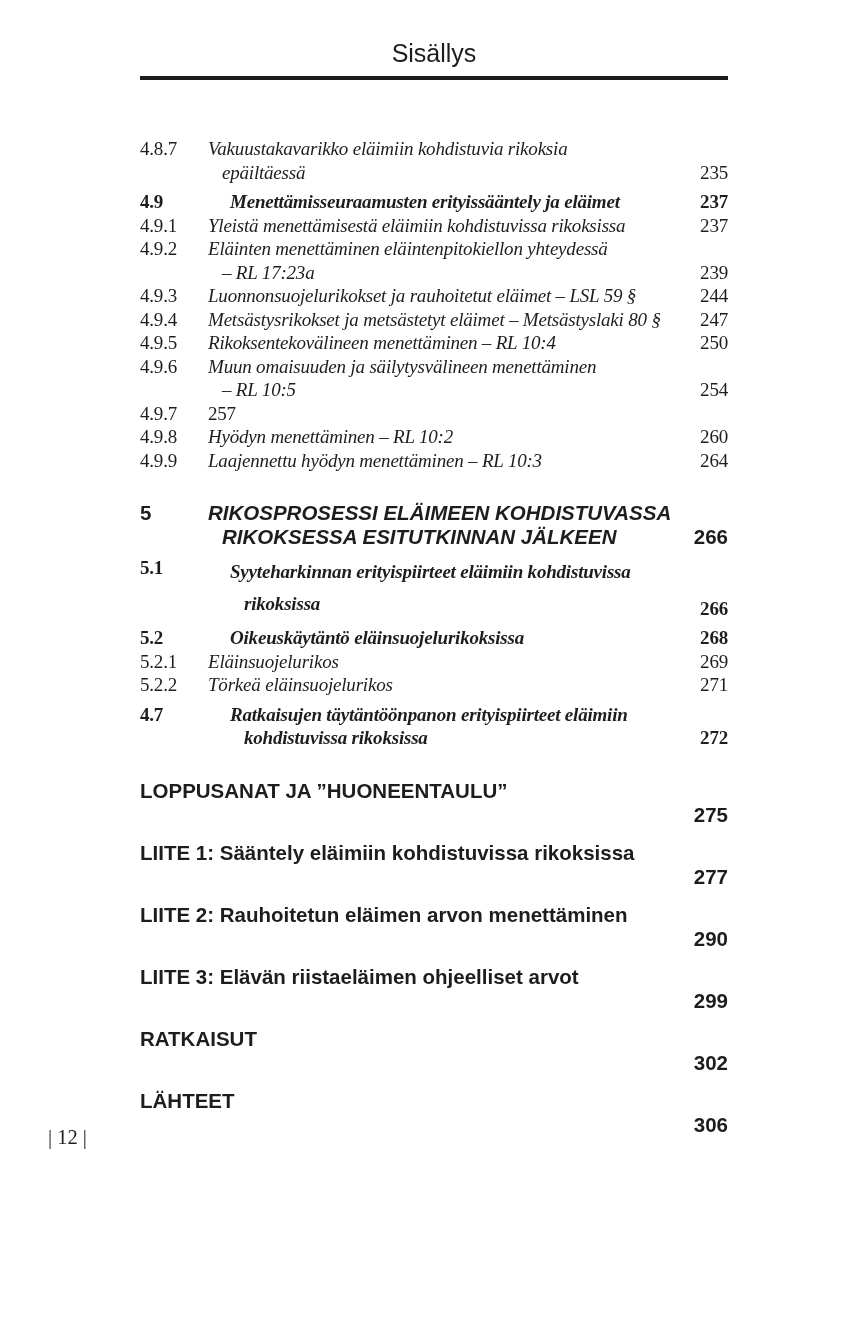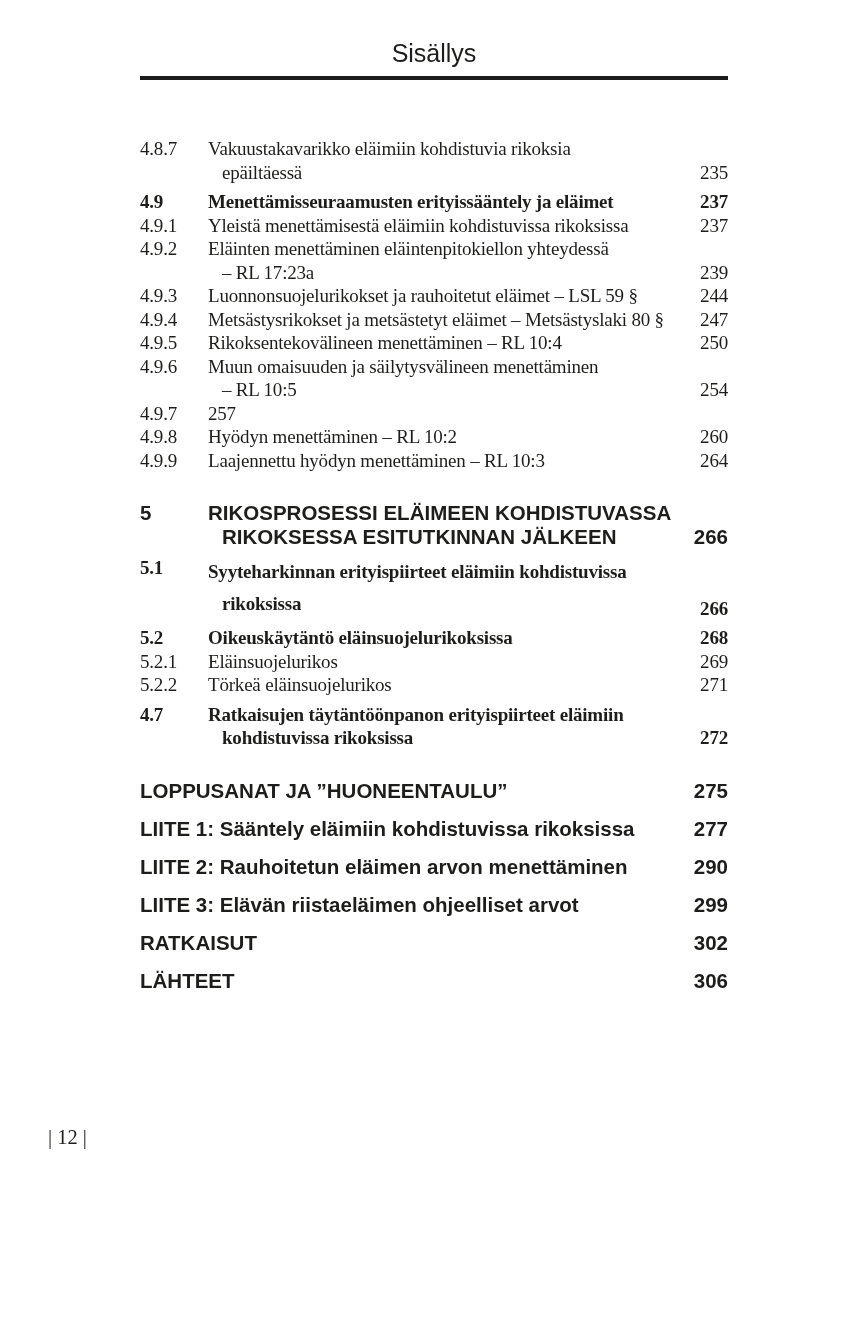--- a/index.html
+++ b/index.html
@@ -47,48 +47,50 @@
   }
 
   .row .num { width: 68px; flex: none; }
 
   .row .title {
     flex: 1 1 auto;
     white-space: pre-line;
     padding-left: 14px;
     text-indent: -14px;
     padding-right: 4px;
+    font-style: italic;
   }
 
   .row .page { flex: none; align-self: flex-end; white-space: nowrap; }
 
-  .row.bold { font-weight: 700; margin-top: 6px; }
+  .row.bold { font-weight: 700; margin-top: 6px; gap: 22px; }
 
   .row.loose-wrap .title { line-height: 32px; }
 
   .row.chapter {
     font-family: "Liberation Sans", sans-serif;
     font-weight: 700;
     font-size: 20.5px;
     line-height: 24px;
     letter-spacing: 0;
     margin-top: 29px;
     margin-bottom: 7px;
   }
 
   .backmatter { margin-top: 29px; }
 
   .back-row {
     display: flex;
-    align-items: center;
+    align-items: flex-start;
     font-family: "Liberation Sans", sans-serif;
     font-weight: 700;
     font-size: 20.5px;
     line-height: 24px;
     margin-top: 14px;
+    flex-direction: column;
   }
   .back-row:first-child { margin-top: 0; }
   .back-row .title { flex: 1 1 auto; padding-right: 6px; }
   .back-row .page { flex: none; align-self: flex-end; white-space: nowrap; }
 
   .footer-page-number {
     position: absolute;
     left: 48px;
     top: 1124px;
     font-size: 20.5px;

